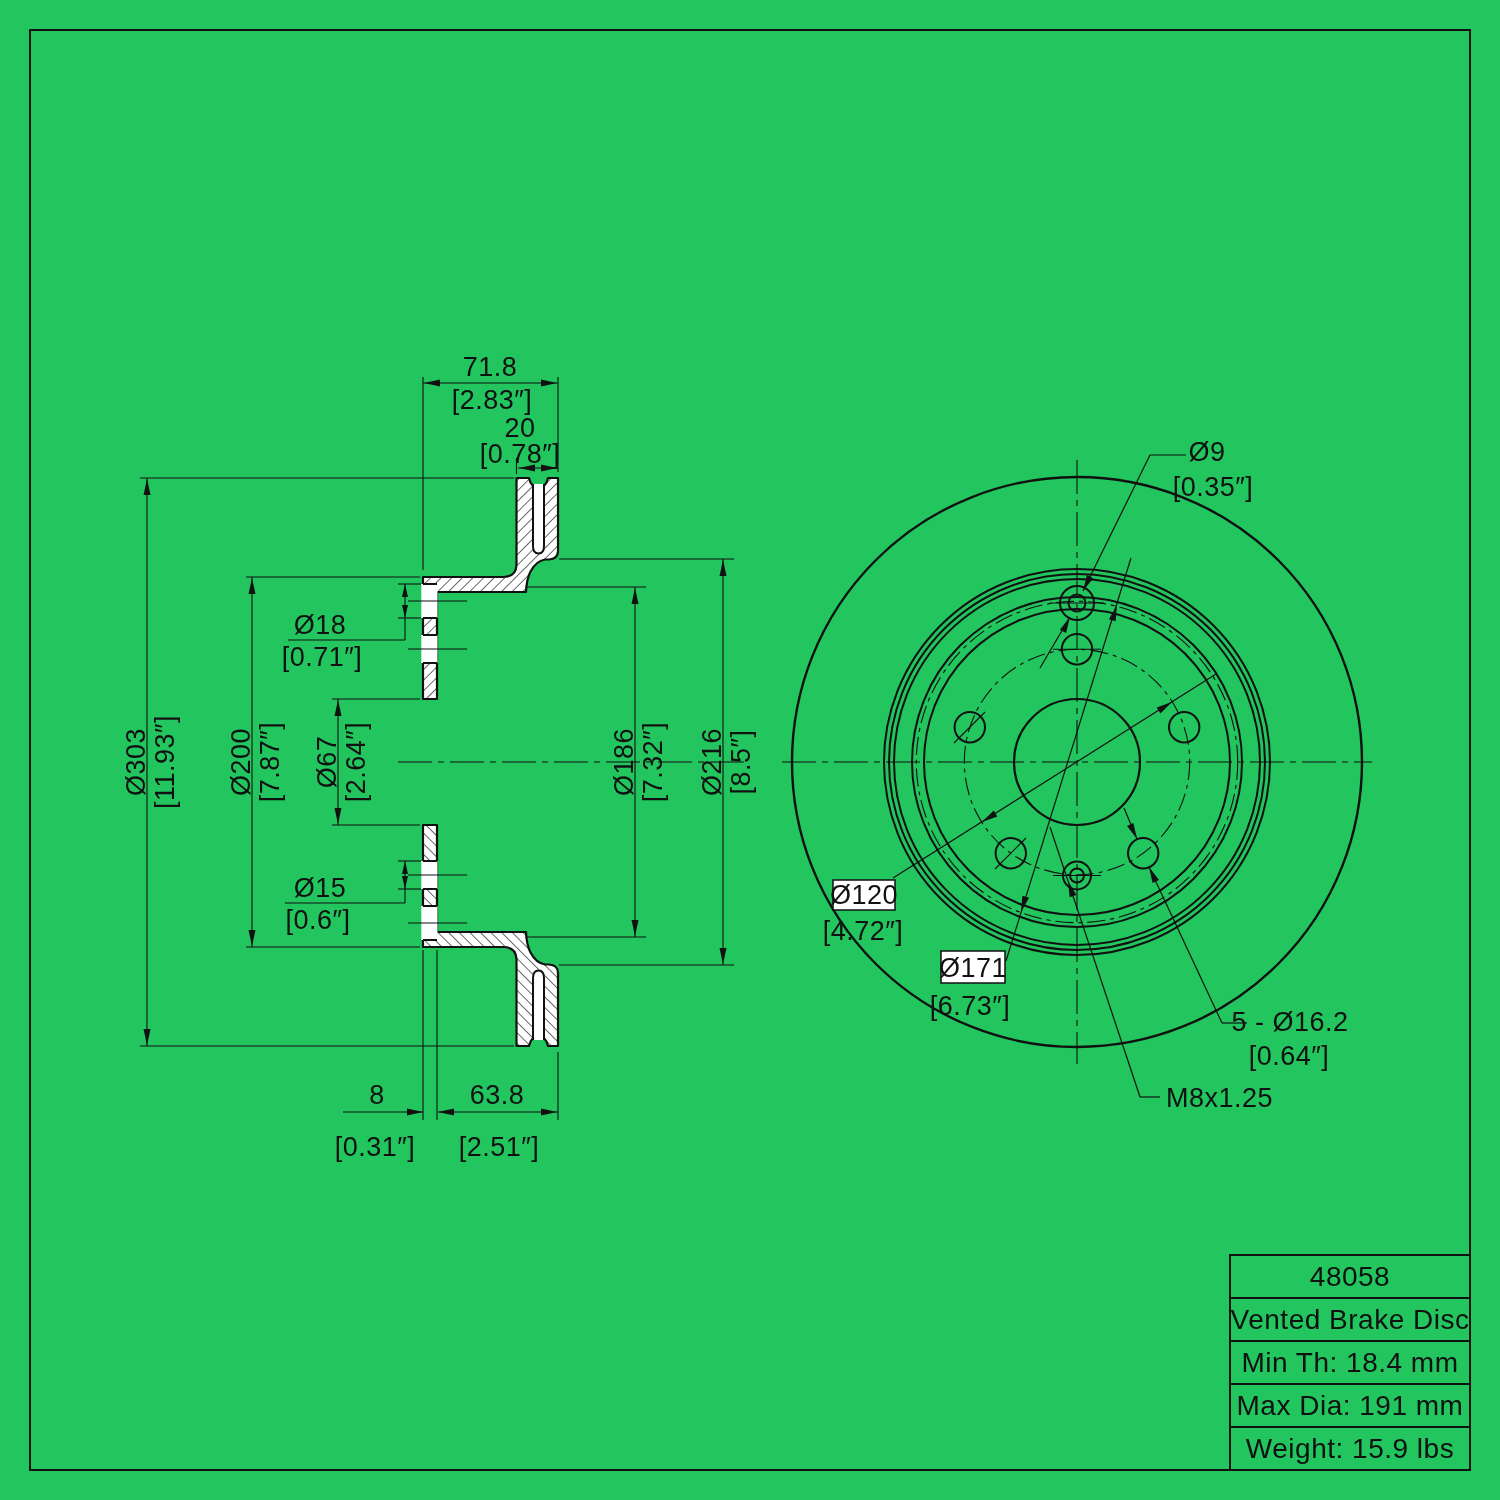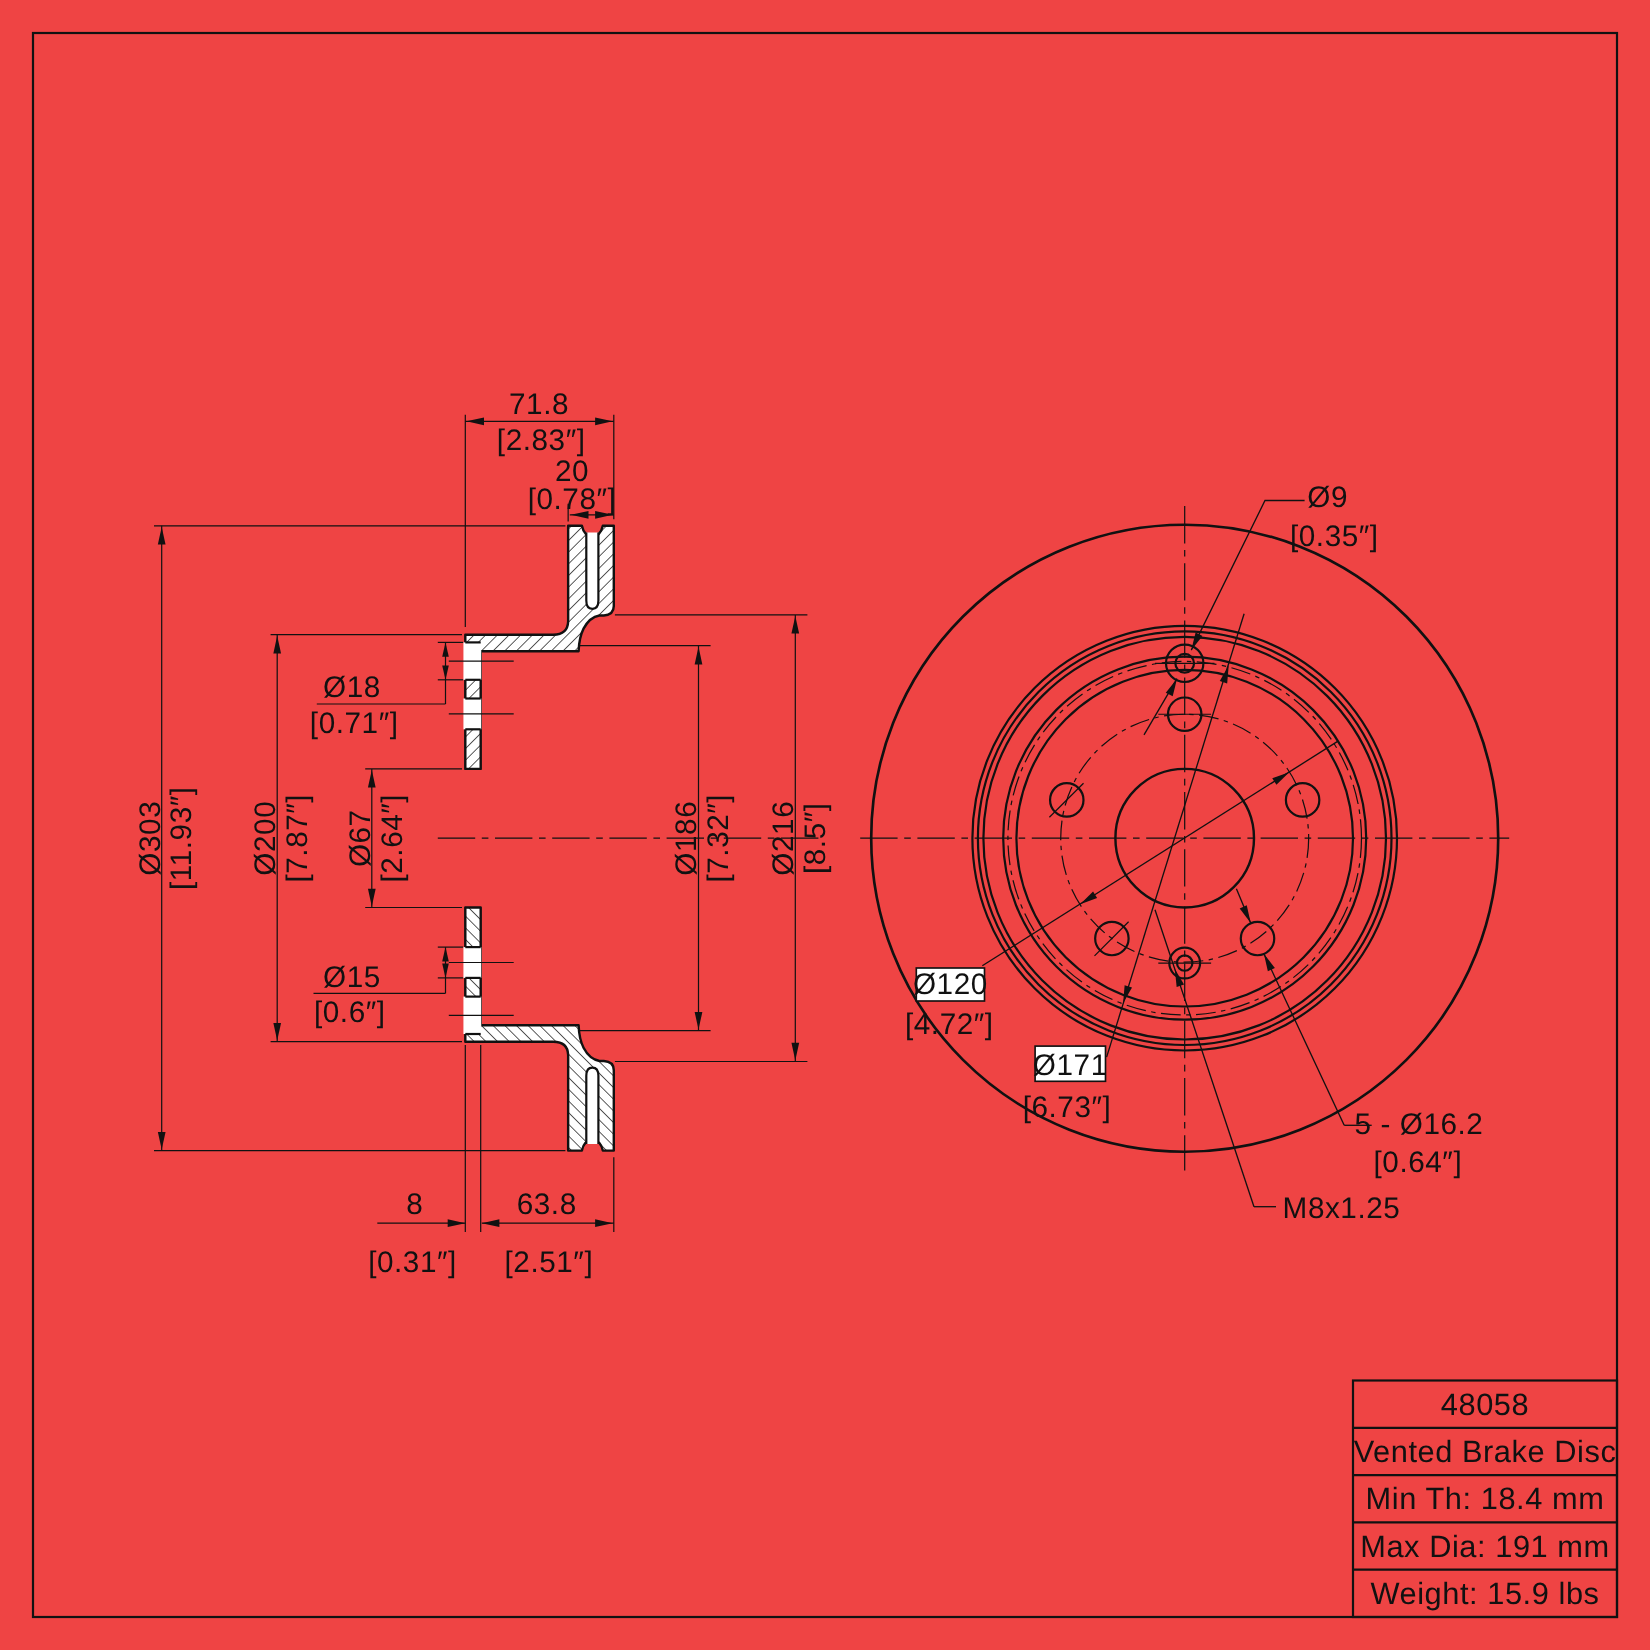--- a/index.html
+++ b/index.html
@@ -1,16 +1,16 @@
 <!DOCTYPE html>
 <html><head>
 <meta charset="utf-8">
 <style>
   html,body{margin:0;padding:0;background:#e8e8e8;}
-  .sheet{position:relative;width:1500px;height:1500px;background:#ef4444;font-family:"Liberation Sans",sans-serif;}
+  .sheet{position:relative;width:1500px;height:1500px;background:#22c55e;font-family:"Liberation Sans",sans-serif;}
   svg{display:block;}
   text{fill:#111;font-family:"Liberation Sans",sans-serif;letter-spacing:.5px;}
   .dimtxt{font-size:27px;}
   .tbltxt{font-size:28px;}
 </style>
 </head>
 <body>
 
 <div class="sheet">
 <svg width="1500" height="1500" viewBox="0 0 1500 1500">

